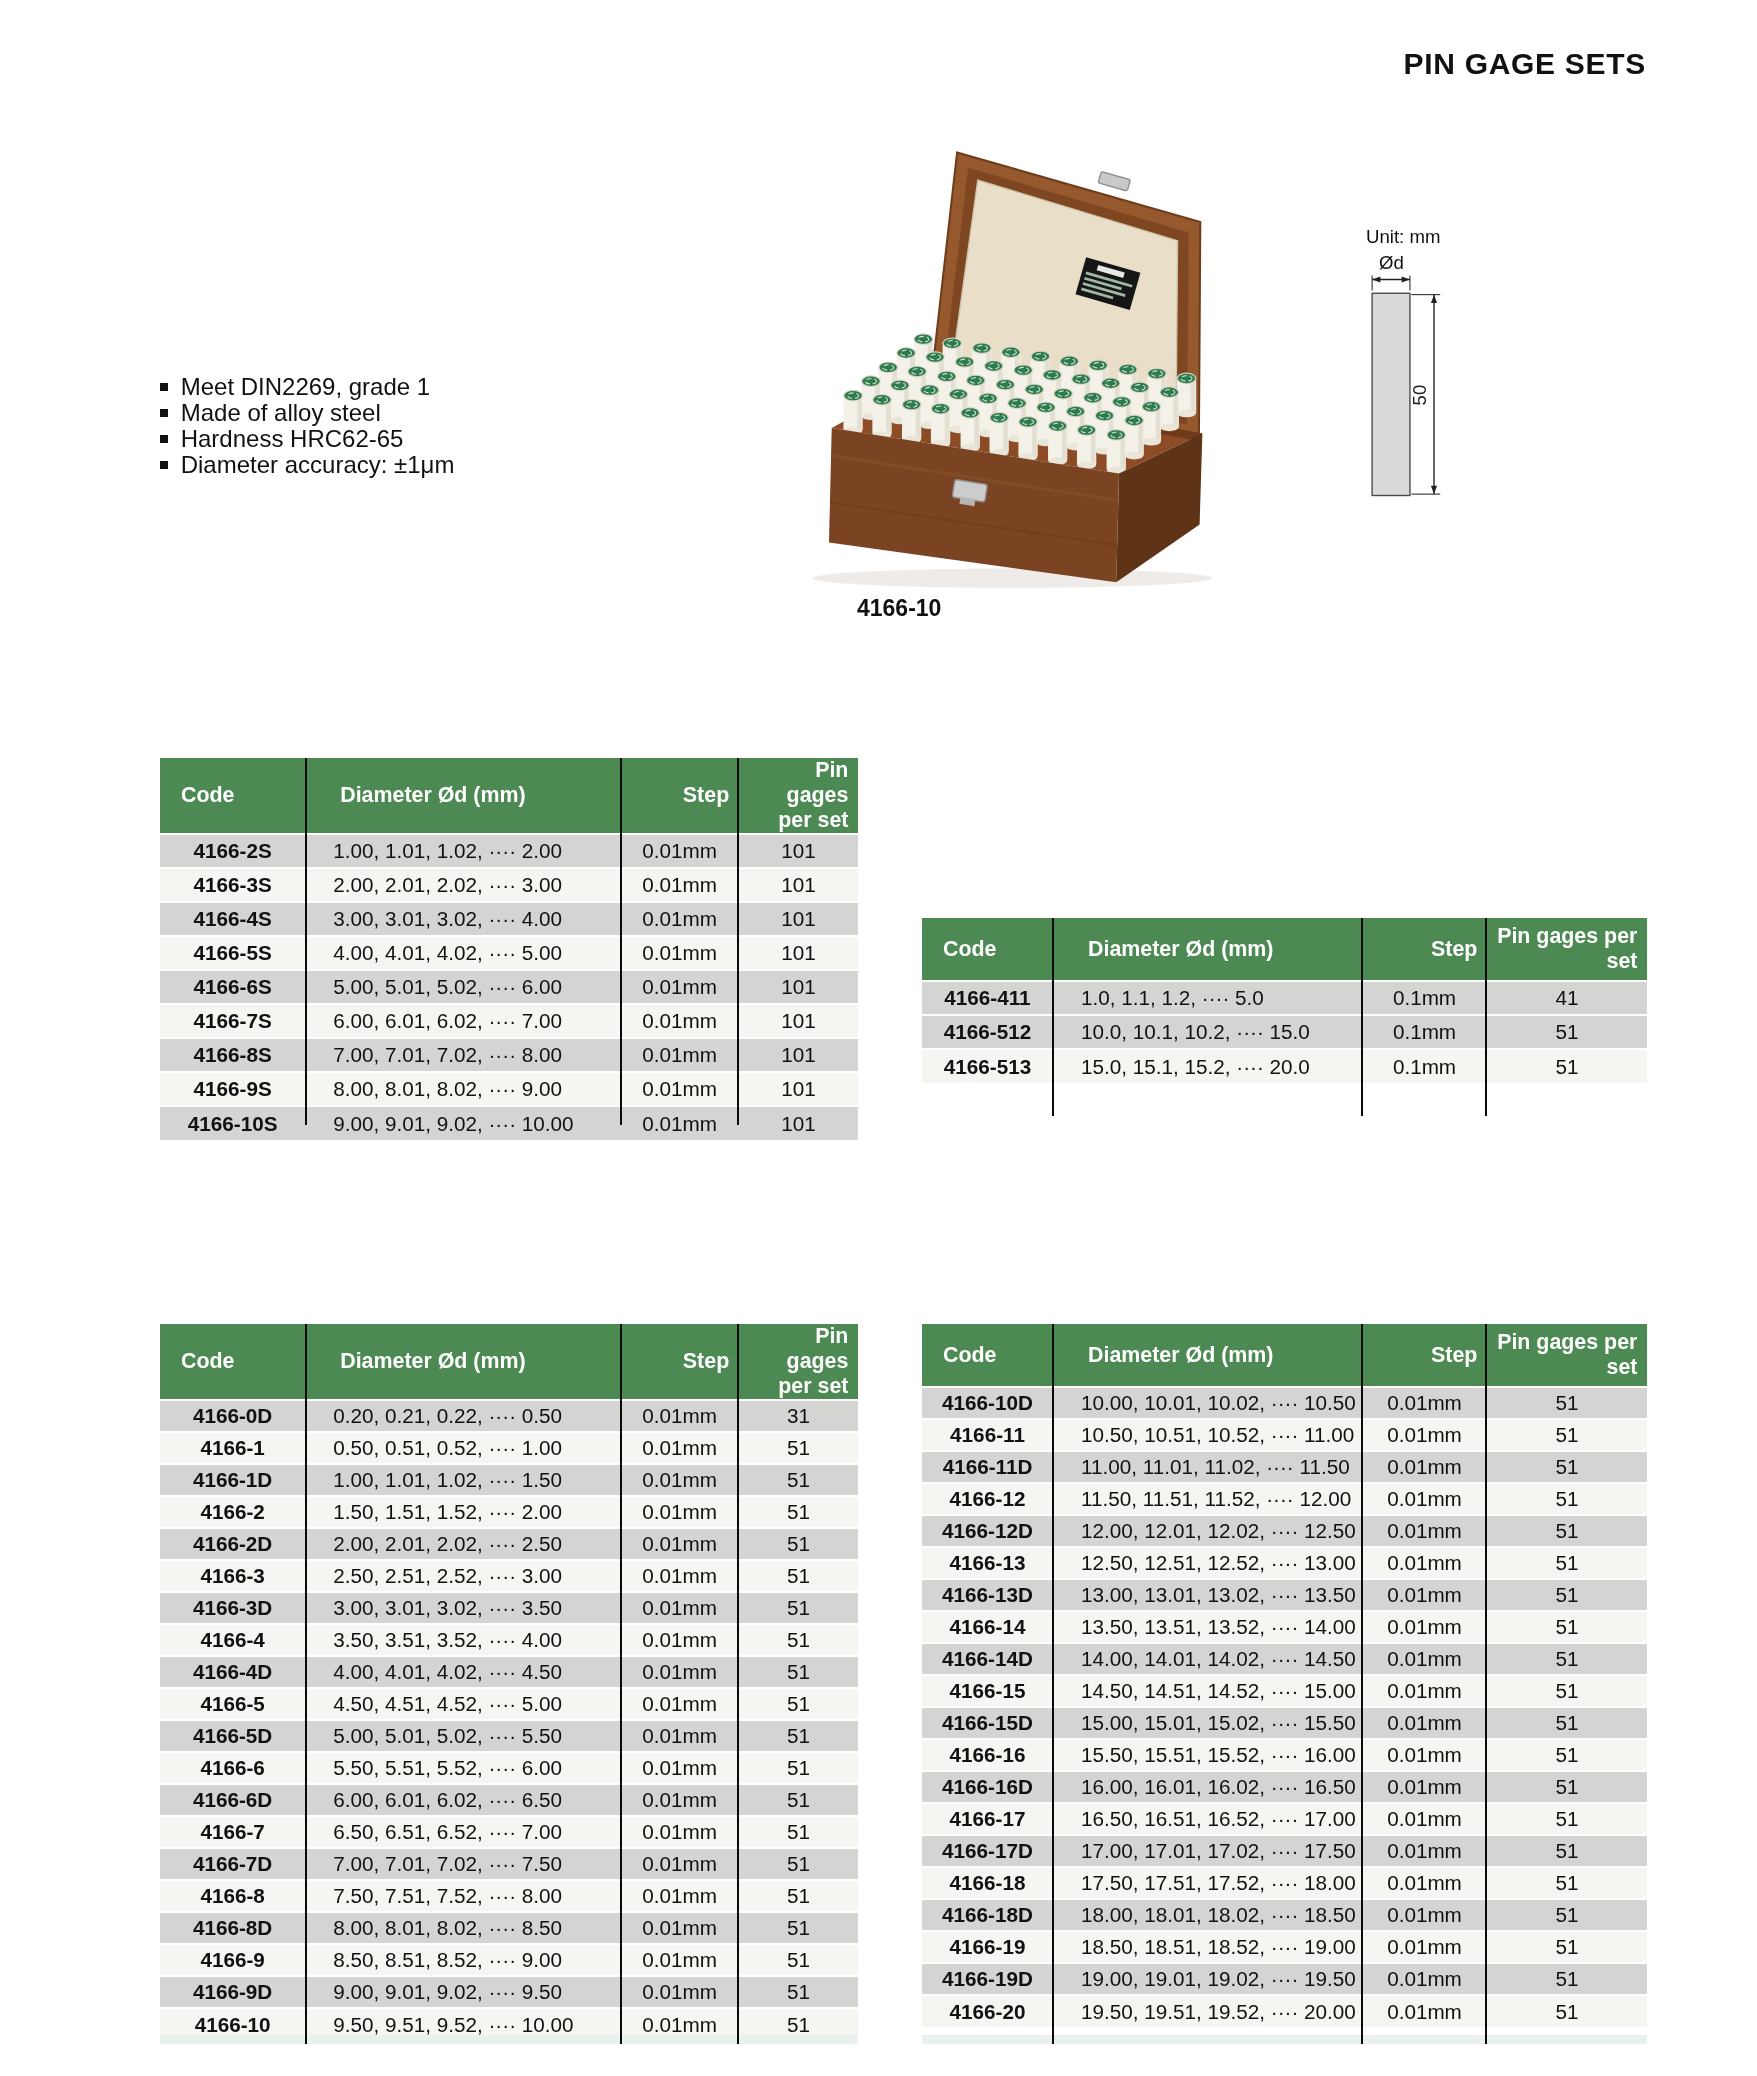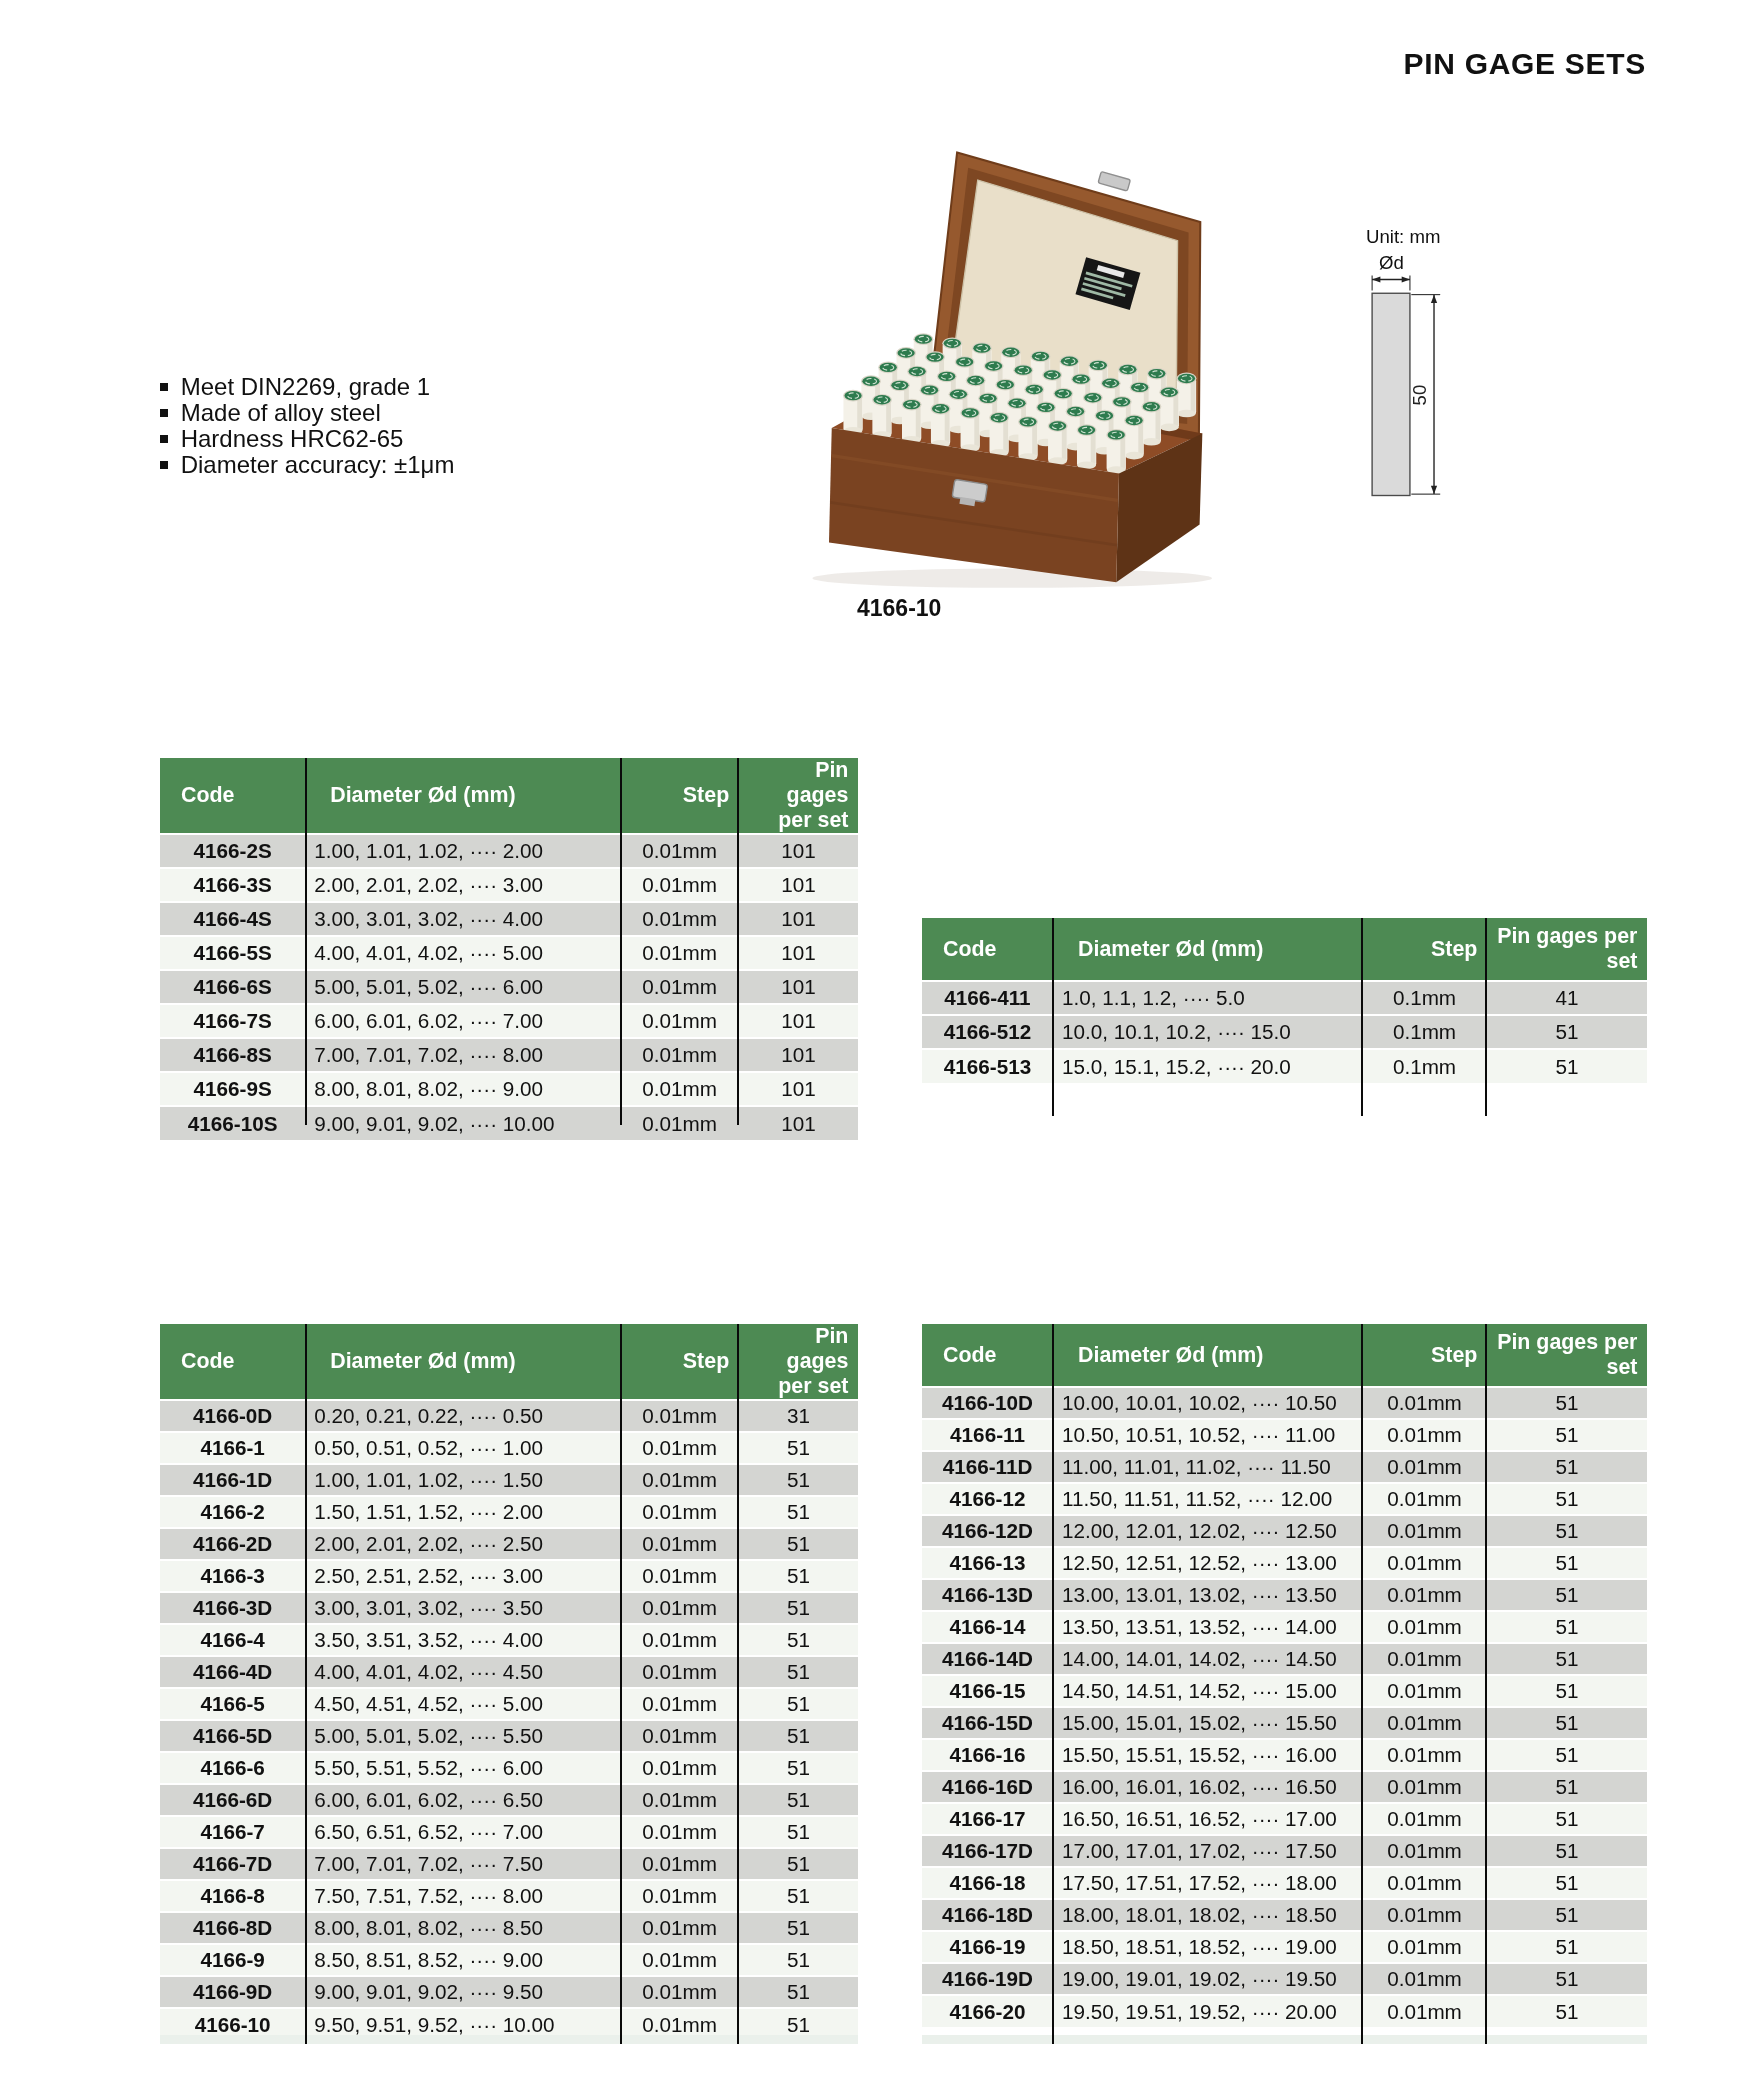--- a/index.html
+++ b/index.html
@@ -28,30 +28,30 @@
   .wrap-t2 { top:918px; }
   .wrap-t3, .wrap-t4 { top:1324px; }
   .wrap-t1 table, .wrap-t3 table { width:698px; }
   .wrap-t2 table, .wrap-t4 table { width:725px; }
 
   .tl col.c1{width:145px} .tl col.c2{width:315px} .tl col.c3{width:118px} .tl col.c4{width:119px}
   .tr2 col.c1{width:131px} .tr2 col.c2{width:309px} .tr2 col.c3{width:125px} .tr2 col.c4{width:160px}
 
   thead th { background:#4d8a53; color:#fff; font-size:21.4px; font-weight:bold; height:63px; line-height:25px; vertical-align:middle; }
   thead th.h-code { text-align:left; padding-left:21px; }
-  thead th.h-dia  { text-align:left; padding-left:25px; }
+  thead th.h-dia  { text-align:left; padding-left:35px; }
   thead th.h-step, thead th.h-set { text-align:right; padding:0 9.6px; }
 
   tbody td { border-top:2.1px solid #fff; font-size:20.7px; vertical-align:middle; }
   .rows-tall td { height:34px; }
   .rows-dense td { height:32px; }
   tbody tr.r-dark td  { background:#d4d5d2; }
   tbody tr.r-light td { background:#f3f6f1; }
   tbody td:nth-child(1) { font-weight:bold; text-align:center; }
-  tbody td:nth-child(2) { text-align:left; padding-left:9px; }
+  tbody td:nth-child(2) { text-align:left; padding-left:28px; }
   tbody td:nth-child(3), tbody td:nth-child(4) { text-align:center; }
 
   .vl { position:absolute; top:0; width:2.1px; background:#0a0a0a; }
   .wrap-t1 .vl { height:367px; }
   .wrap-t2 .vl { height:198px; }
   .wrap-t3 .vl, .wrap-t4 .vl { height:720px; }
   .tl .vl.v1{left:145px} .tl .vl.v2{left:460px} .tl .vl.v3{left:577px}
   .tr2 .vl.v1{left:130px} .tr2 .vl.v2{left:439px} .tr2 .vl.v3{left:563px}
 
   .sliver { position:absolute; left:0; top:711px; height:9px; width:100%; background:#eaf0eb; }

